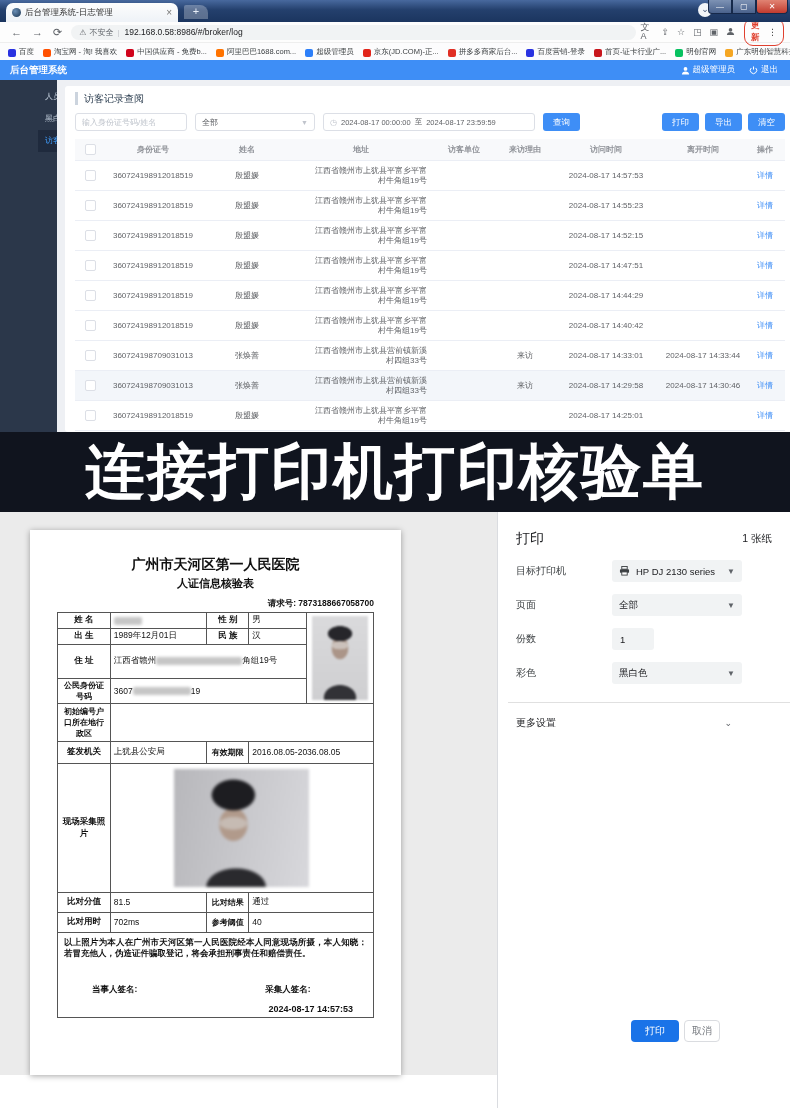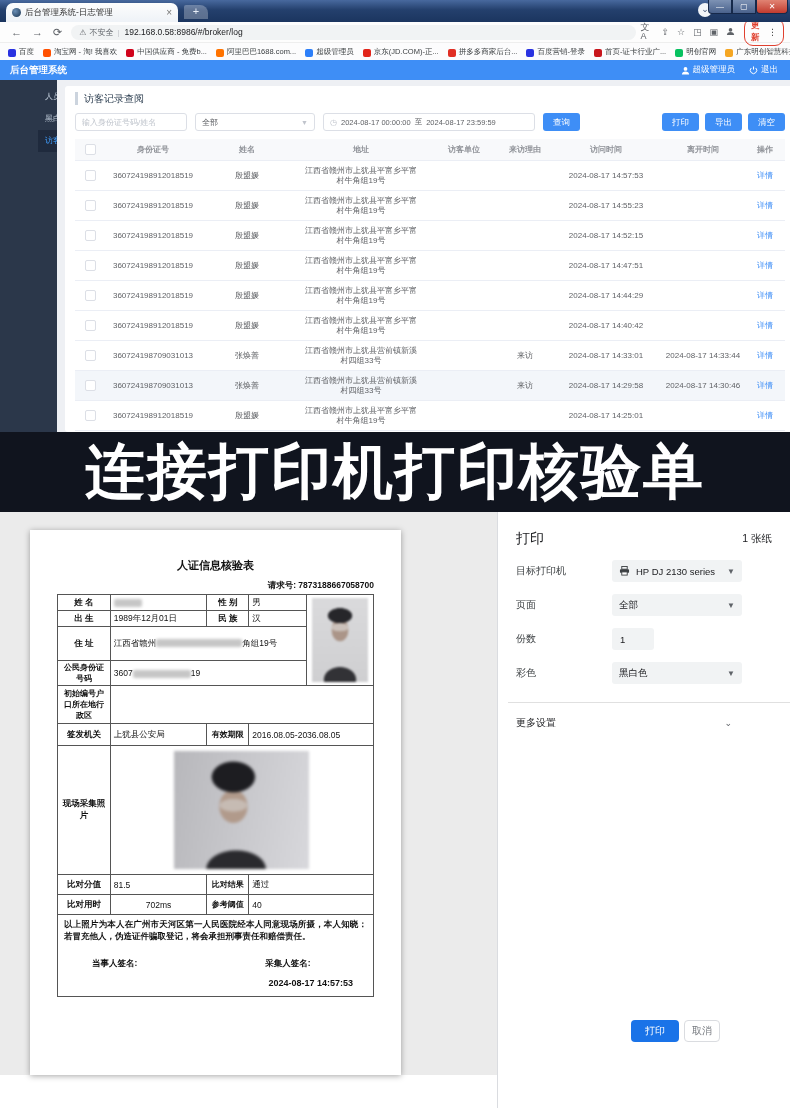--- a/index.html
+++ b/index.html
@@ -60,21 +60,21 @@
   .f-date{width:212px;height:18px;border:1px solid #dcdfe6;border-radius:3px;display:flex;align-items:center;gap:4px;padding:0 6px;box-sizing:border-box;font-size:7.5px;color:#606266;white-space:nowrap;}
   .clock-ic{color:#c0c4cc;font-size:8px;}
   .btn-blue{height:18px;background:#3e8ef6;color:#fff;border:none;border-radius:3px;font-size:8.5px;padding:0 10px;line-height:18px;font-family:inherit;}
   .filter-right{margin-left:auto;display:flex;gap:6px;}
 
   table.grid{width:100%;border-collapse:collapse;margin-top:8px;table-layout:fixed;}
   table.grid th{font-size:8px;color:#909399;font-weight:bold;background:#f8f9fb;height:19px;border-bottom:1px solid #ebeef5;text-align:center;}
   table.grid td{font-size:8px;color:#606266;height:29px;border-bottom:1px solid #ebeef5;text-align:center;padding:0 2px;overflow:hidden;}
   table.grid tr.hl td{background:#f3f6fa;}
   .cb{display:inline-block;width:9px;height:9px;border:1px solid #dcdfe6;border-radius:2px;background:#fff;vertical-align:middle;}
-  .addr-line{line-height:10px;}
+  .addr-line{line-height:10px;text-align:right;}
   .detail-link{color:#3e8ef6;cursor:pointer;}
 
   
   .banner{height:80px;background:#10141e;display:flex;align-items:center;justify-content:center;overflow:hidden;}
   .banner-text{color:#fff;font-size:60px;font-weight:900;letter-spacing:2px;white-space:nowrap;line-height:1;}
 
   
   .print-section{height:596px;display:flex;position:relative;background:#fff;}
   .preview{width:497px;flex:none;background:#ebebeb;height:563px;position:relative;}
   .paper{position:absolute;left:30px;top:18px;width:371px;height:545px;background:#fff;box-shadow:0 1px 6px rgba(0,0,0,.35);box-sizing:border-box;padding-top:26px;}
@@ -94,21 +94,21 @@
       linear-gradient(#dadadc,#cfcfd1);}
   .photo-live{width:135px;height:118px;margin:4px auto;filter:blur(1.4px);
     background:
       radial-gradient(ellipse 24px 11px at 44% 46%, rgba(200,190,183,.9) 55%, rgba(200,190,183,0) 60%),
       radial-gradient(ellipse 38px 27px at 44% 22%, #1d1d21 55%, rgba(29,29,33,0) 59%),
       radial-gradient(ellipse 24px 28px at 44% 47%, #b19a8b 57%, rgba(177,154,139,0) 61%),
       radial-gradient(ellipse 48px 30px at 46% 100%, #2a2a2e 60%, rgba(42,42,46,0) 64%),
       linear-gradient(100deg,#b7b7bb,#d8d8dc);}
   .stmt-cell{padding:4px 6px 3px !important;vertical-align:top !important;}
   .stmt-text{font-size:8.5px;font-weight:bold;line-height:11.5px;text-align:justify;}
-  .sign-row{display:flex;margin-top:16px;font-size:8.5px;font-weight:bold;}
+  .sign-row{display:flex;margin-top:24px;font-size:8.5px;font-weight:bold;}
   .sign-party{margin-left:28px;}
   .sign-collector{margin-left:128px;}
   .sign-time{text-align:right;font-size:9px;font-weight:bold;padding-right:14px;margin-top:8px;}
 
   .panel{flex:1;background:#fff;border-left:1px solid #dadce0;position:relative;padding:18px 18px 0;box-sizing:border-box;}
   .panel-head{display:flex;align-items:center;}
   .panel-title{font-size:14px;color:#202124;}
   .panel-sheets{margin-left:auto;font-size:10.5px;color:#202124;}
   .p-row{display:flex;align-items:center;margin-top:12px;height:22px;}
   .p-row.first{}
@@ -467,20 +467,21 @@
     </div>
   </div>
 
   <div class="banner">
     <span class="banner-text">连接打印机打印核验单</span>
   </div>
 
   <div class="print-section">
     <div class="preview">
       <div class="paper">
+        <div class="doc-title">广州市天河区第一人民医院</div>
         <div class="doc-subtitle">人证信息核验表</div>
         <div class="doc-req">
           <span>请求号:</span>
           <span>7873188667058700</span>
         </div>
         <table class="doc">
           <colgroup>
               <col style="width:53px">
               <col style="width:97px">
               <col style="width:42px">
@@ -532,21 +533,21 @@
                 </td>
           </tr>
           <tr style="height:20px">
             <td class="lbl">比对分值</td>
             <td style="text-align:left">81.5</td>
             <td class="lbl" style="font-size:8px">比对结果</td>
             <td colspan="2" style="text-align:left">通过</td>
           </tr>
           <tr style="height:20px">
             <td class="lbl">比对用时</td>
-            <td style="text-align:center">702ms</td>
+            <td style="text-align:left">702ms</td>
             <td class="lbl" style="font-size:8px">参考阈值</td>
             <td colspan="2" style="text-align:left">40</td>
           </tr>
           <tr style="height:82px">
             <td colspan="5" class="stmt-cell">
               <div class="stmt-text">以上照片为本人在广州市天河区第一人民医院经本人同意现场所摄，本人知晓：若冒充他人，伪造证件骗取登记，将会承担刑事责任和赔偿责任。</div>
               <div class="sign-row">
                 <span class="sign-party">当事人签名:</span>
                 <span class="sign-collector">采集人签名:</span>
               </div>

